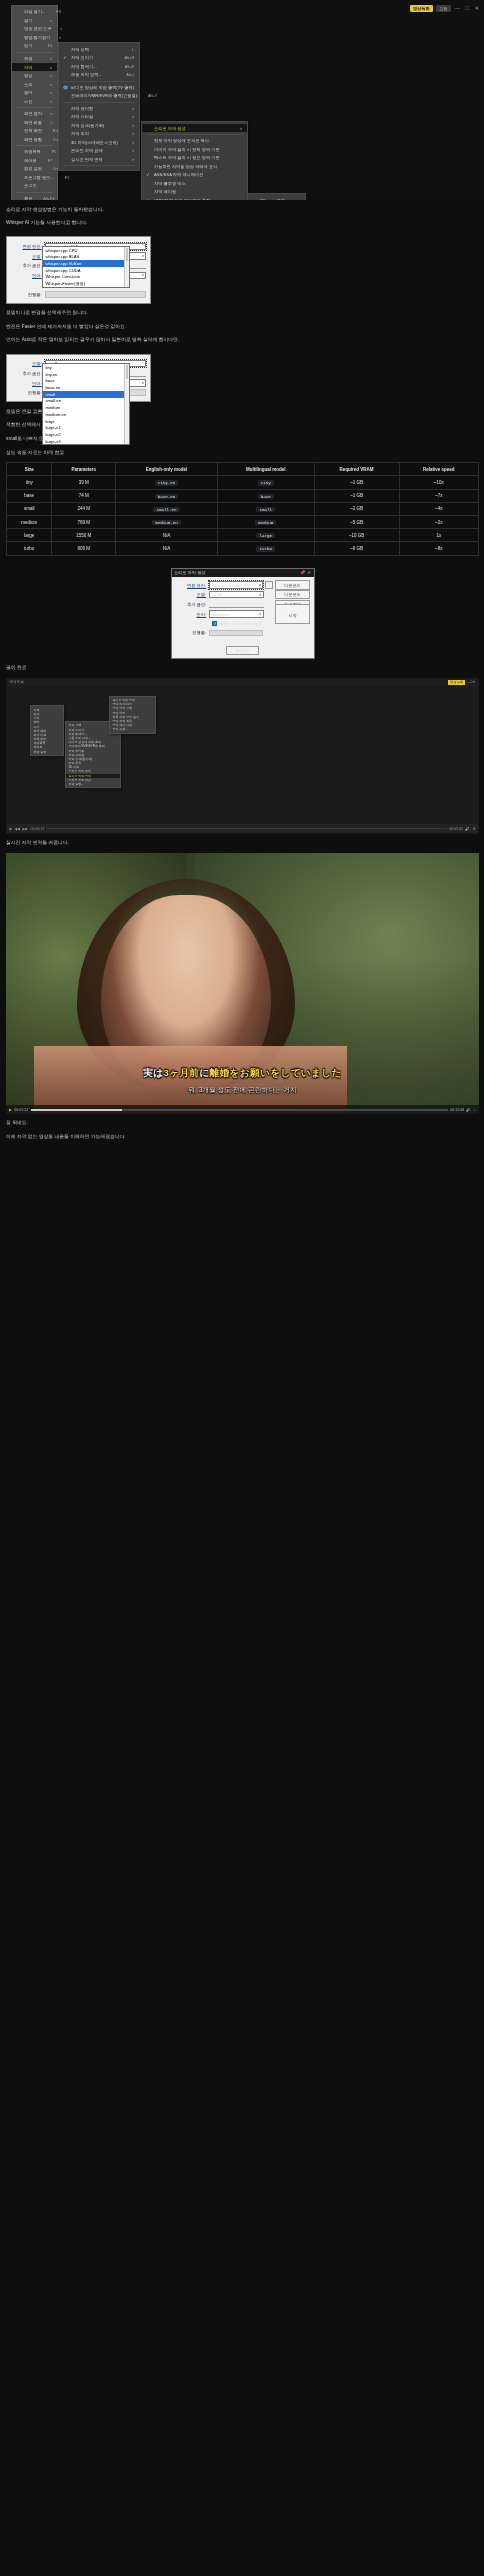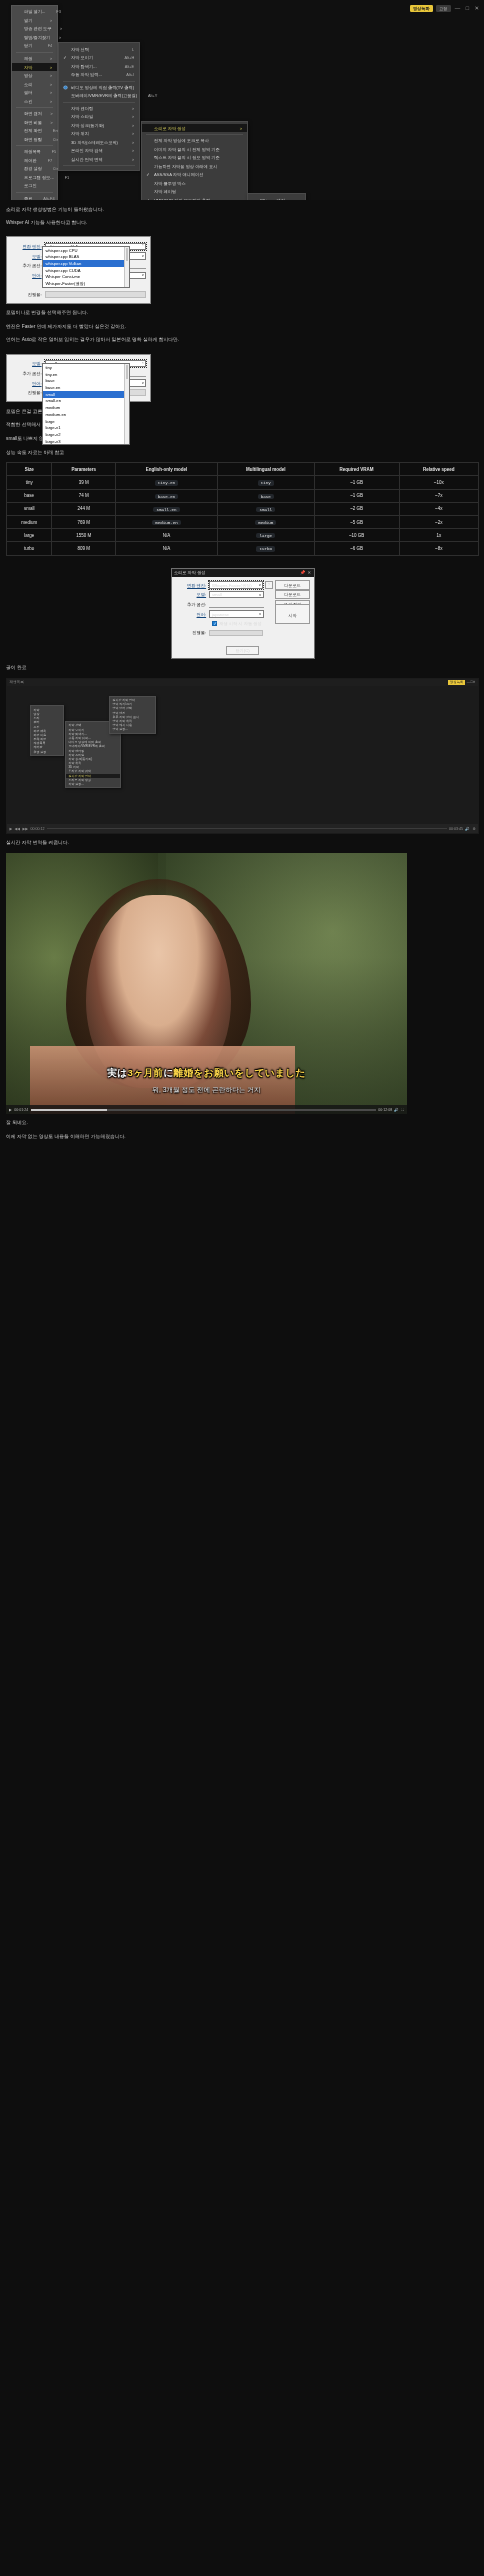--- a/index.html
+++ b/index.html
@@ -152,21 +152,21 @@
   .ed-bottom { position:absolute; left:0; right:0; bottom:0; height:8.5px; background:#232323;
     display:flex; align-items:center; padding:0 2.4px; gap:2.4px; font-size:3.6px; color:#8f8f8f; }
   .ed-bottom .bar { flex:1; height:1.8px; background:#3b3b3b; }
   .ed-menu { position:absolute; background:#3e3e3e; border:0.6px solid #4d4d4d; font-size:3px; color:#c6c6c6; padding:1.2px 0;
      box-shadow:0.6px 0.6px 2.4px rgba(0,0,0,.5);}
   .ed-menu .r { height:4.2px; padding:0 2.4px; display:flex; align-items:center; white-space:nowrap; }
   .ed-menu .r.sel { background:#1a1a1a; color:#d8cf62; }
 
   
   .video-frame {
-    position:relative; width:401px; height:261px; margin:3.6px 6px;
+    position:relative; width:473px; height:261px; margin:3.6px 6px;
     background: linear-gradient(180deg,#3b4a2c 0%,#4a5b33 22%,#56683c 40%,#3c4a2a 70%,#2b3520 100%);
     overflow:hidden;
   }
   .vf-blur1 { position:absolute; left:0; top:0; width:40%; height:100%;
      background: radial-gradient(ellipse at 30% 40%, rgba(120,140,80,.55), rgba(30,40,20,.9)); }
   .vf-blur2 { position:absolute; right:0; top:0; width:62%; height:100%;
      background: radial-gradient(ellipse at 70% 30%, rgba(150,170,110,.45), rgba(35,48,25,.92)); }
   .vf-person { position:absolute; left:20%; top:16%; width:36%; height:74%;
      background: radial-gradient(ellipse at 50% 30%, #e9c5a8 0%, #d9ae8e 38%, #7a4a38 62%, #2e2218 100%);
      border-radius: 46% 46% 38% 38% / 55% 55% 45% 45%; filter: blur(0.2px);}

